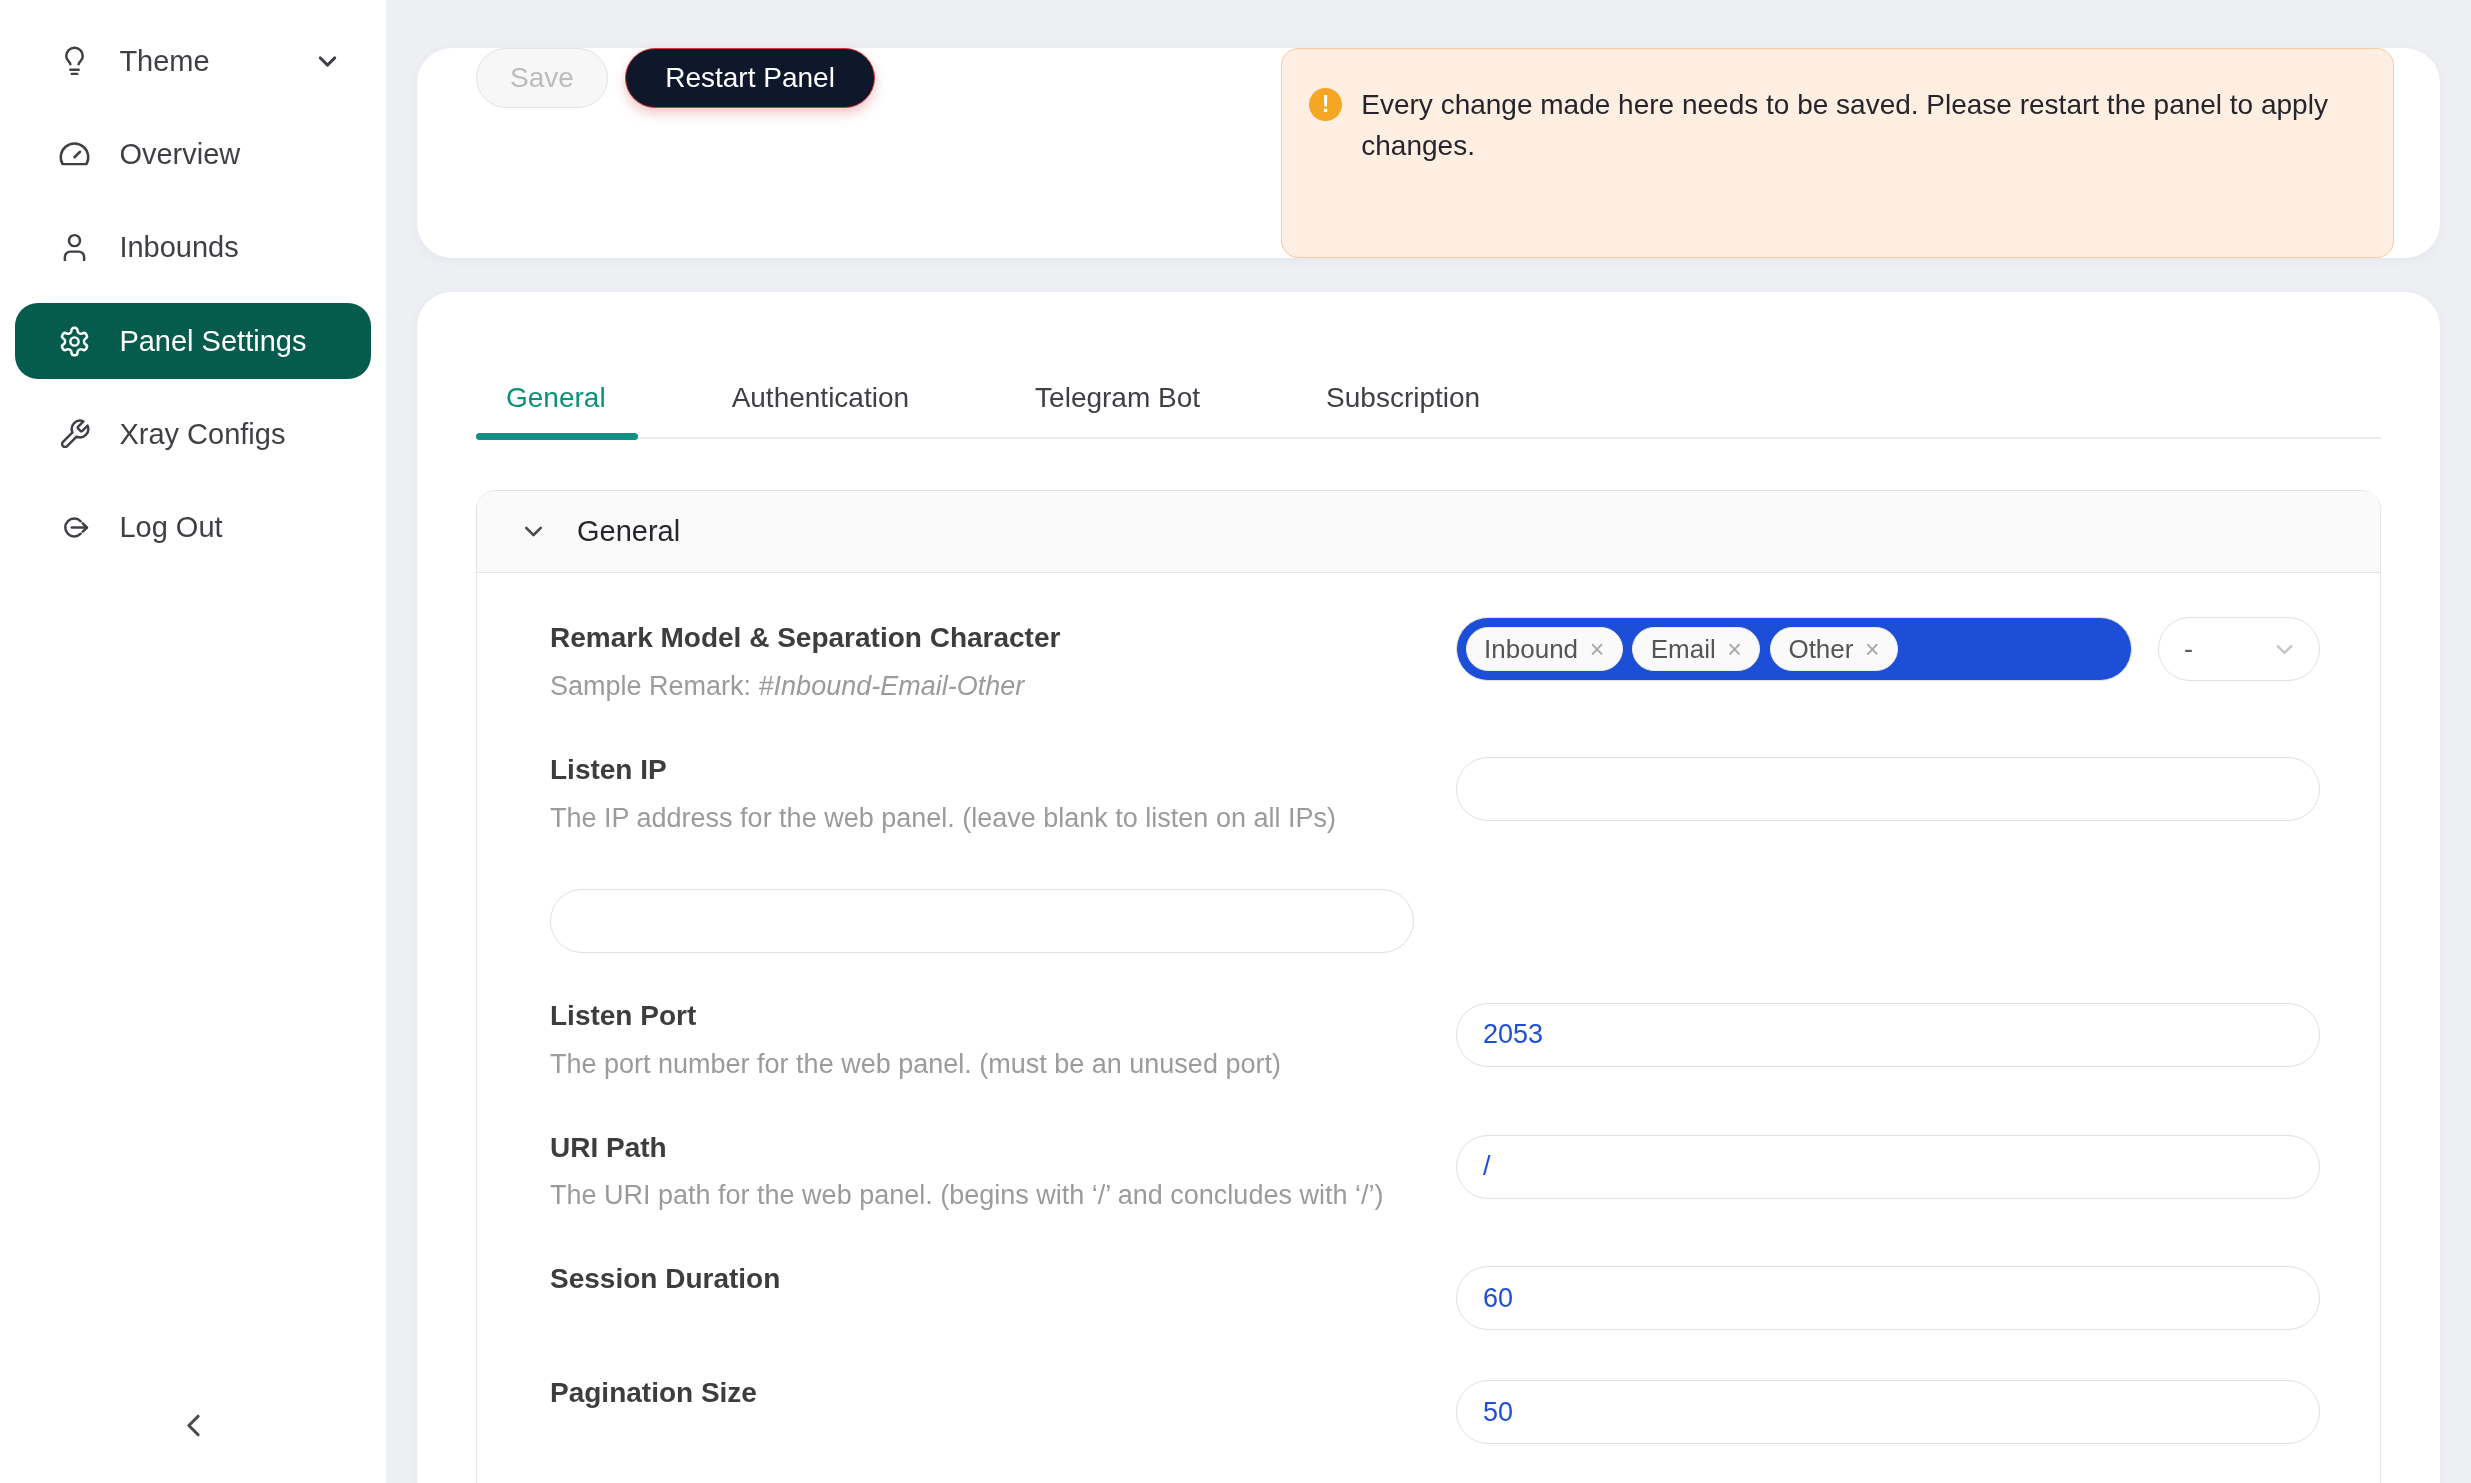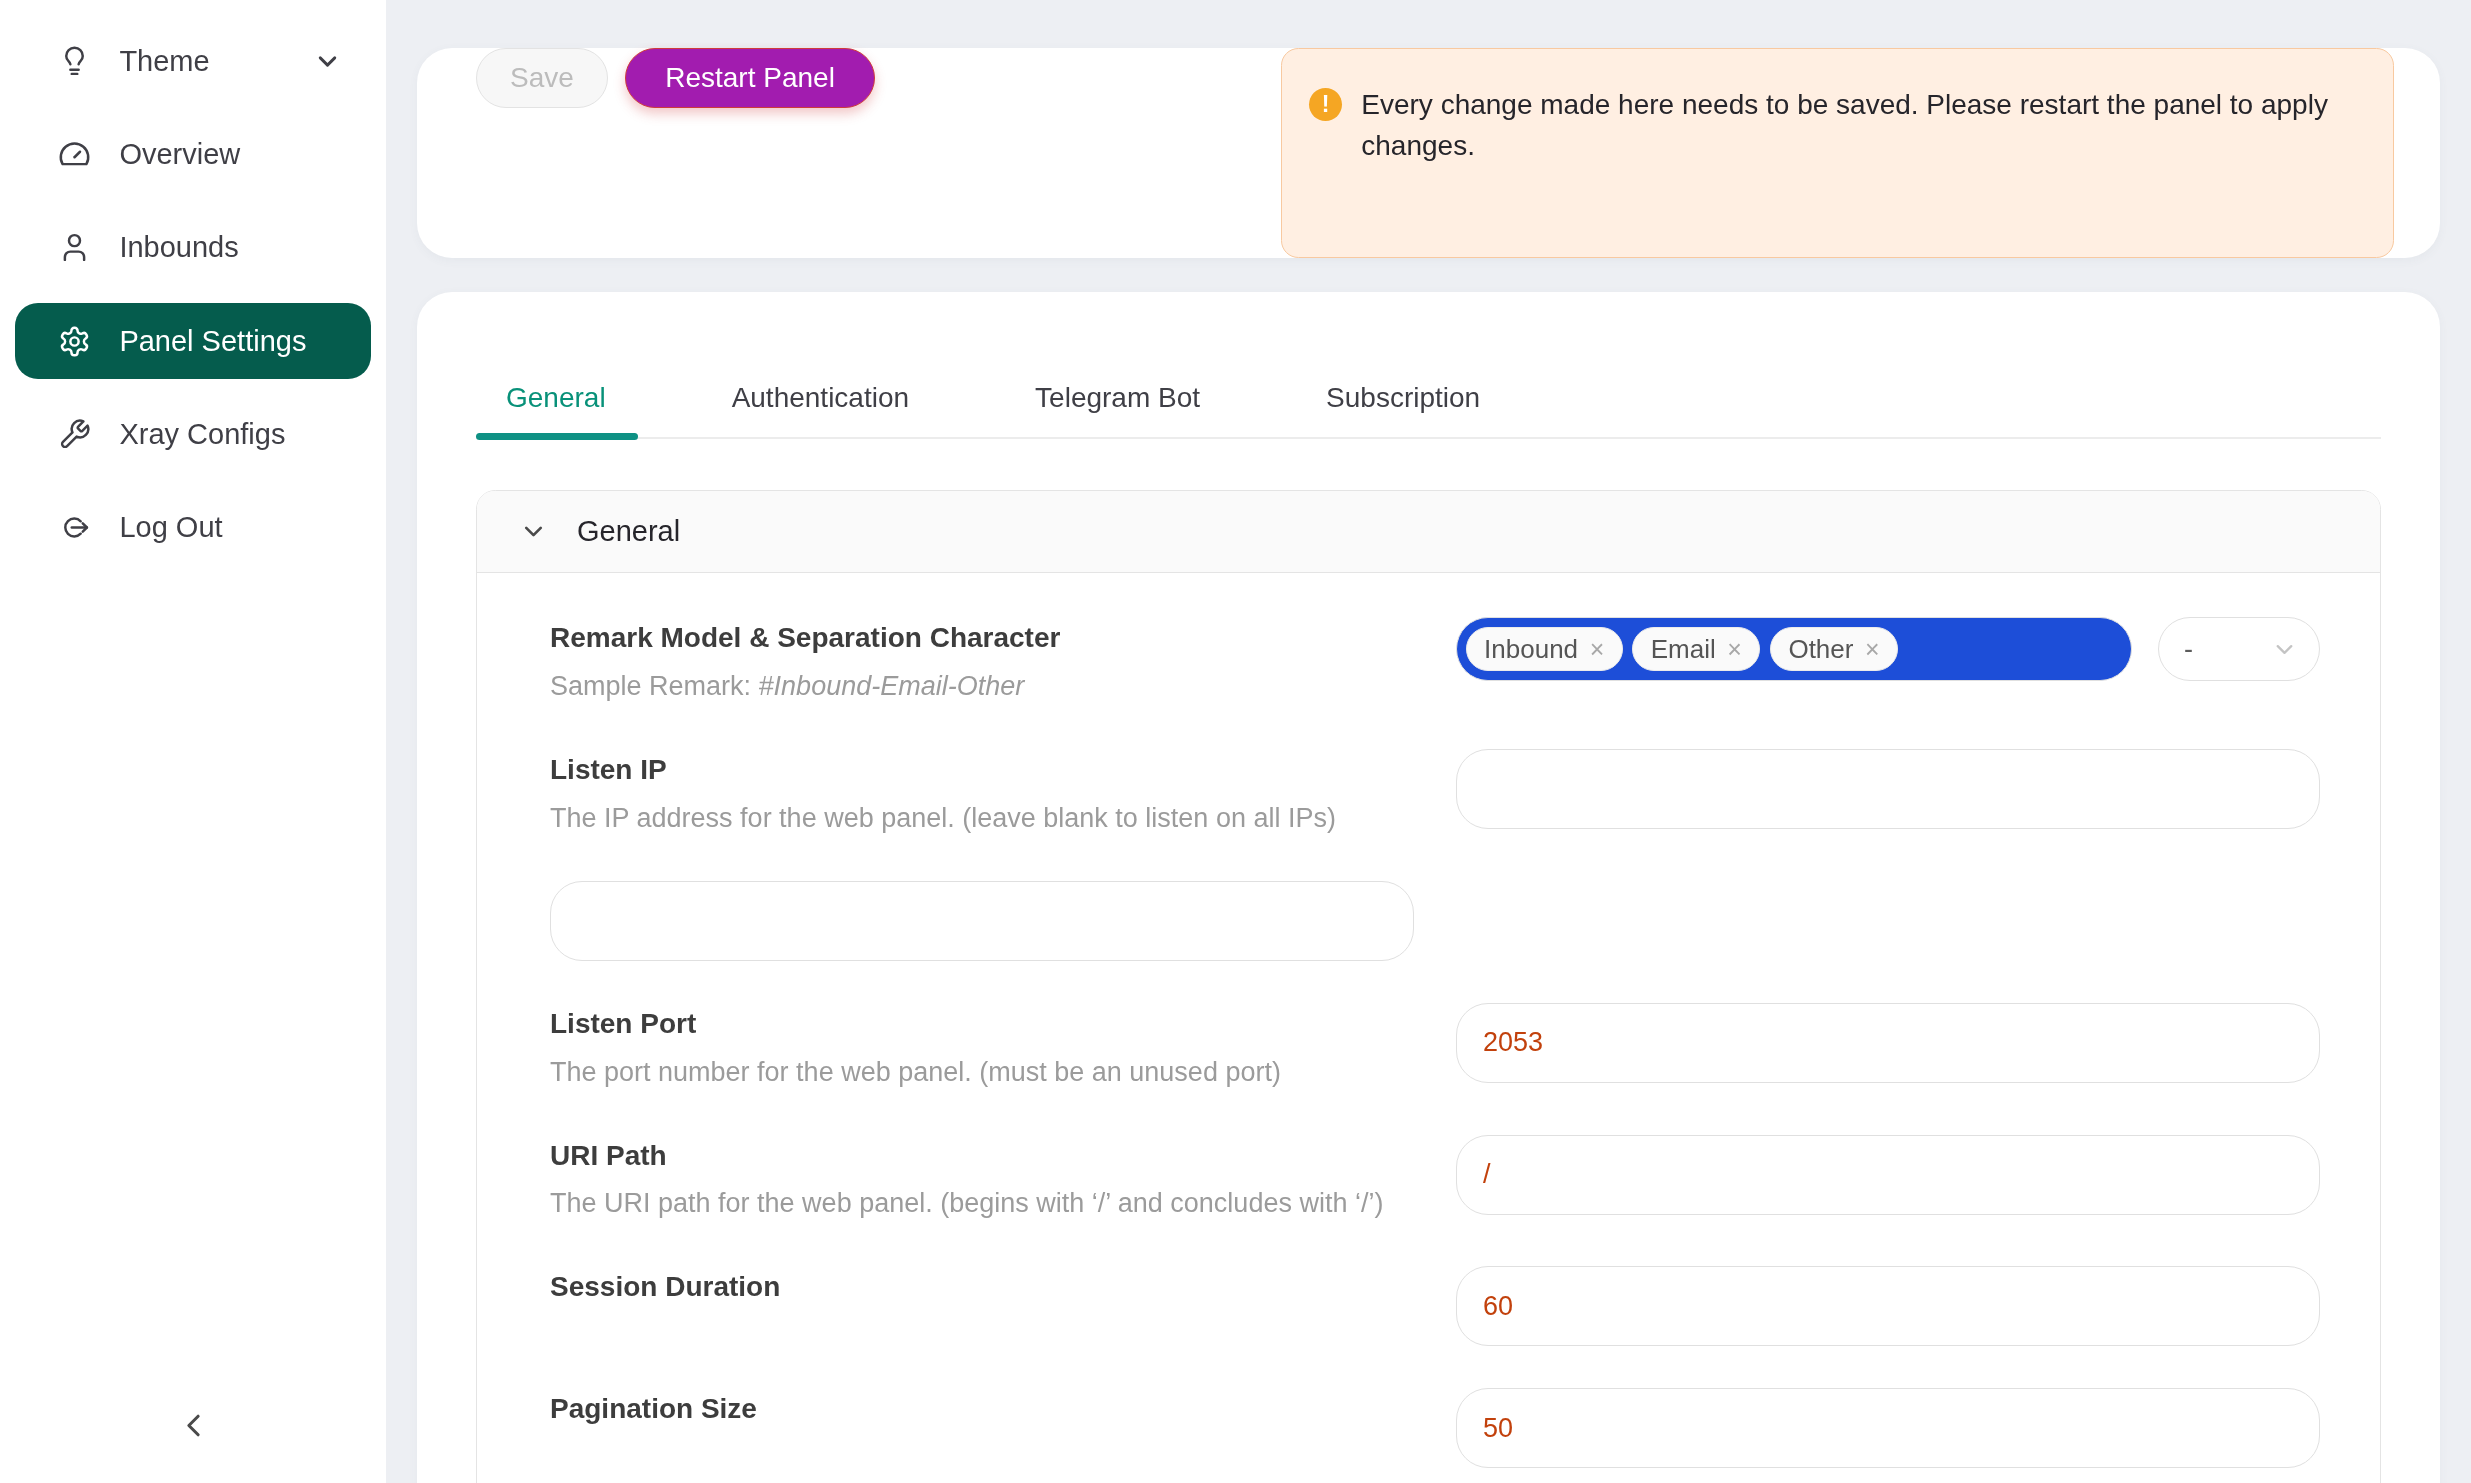--- a/index.html
+++ b/index.html
@@ -59,21 +59,21 @@
     display:inline-flex; align-items:center; justify-content:center;
     cursor:pointer;
   }
   .btn-save {
     padding:0 33px;
     background:#f7f7f7; border:1.9px solid #e3e3e3; color:#bcbcbc;
     cursor:not-allowed;
   }
   .btn-restart {
     padding:0 39px; margin-left:17.4px;
-    background:#a21caf; border:1.9px solid #cf3b3b; color:#ffffff;
+    background:#0f172a; border:1.9px solid #cf3b3b; color:#ffffff;
     box-shadow:0 5.8px 11.6px rgba(207,59,59,0.28);
   }
   .alert {
     margin-left:auto;
     width:1113px; min-height:114px;
     background:#ffefe2; border:1.9px solid #f8c9a0; border-radius:17.4px;
     display:flex; align-items:flex-start;
     padding:15.4px 29px 15.4px 27px;
   }
   .alert-icon {
@@ -128,25 +128,25 @@
 
   
   .frow { display:flex; justify-content:space-between; margin-bottom:42px; }
   .flabel-block { width:850px; }
   .flabel { font-size:28px; line-height:42px; font-weight:bold; color:#3d3d3d; }
   .fdesc { font-size:27px; line-height:42px; color:#9b9b9b; margin-top:5.8px; }
   .fdesc:empty { display:none; }
   .fdesc .italic { font-style:italic; }
   .fctl { width:864px; }
   .tinput {
-    width:864px; height:80px;
+    width:864px; height:64px;
     border:1.9px solid #e0e0e0; border-radius:32px;
-    padding:0 26px; font-size:27px; color:#c2410c;
+    padding:0 26px; font-size:27px; color:#1d4ed8;
     font-family:"Liberation Sans", sans-serif;
-    outline:none; background:#ffffff;
+    outline:none; background:#ffffff;margin-top:8px;
   }
   .remark-ctl { display:flex; }
   .tagbox {
     flex:1; height:64px;
     border:1.9px solid #e0e0e0; border-radius:32px;
     display:flex; align-items:center;
     padding:0 8.7px; gap:9.7px;
     background:#1d4ed8; cursor:text;
   }
   .tag {

